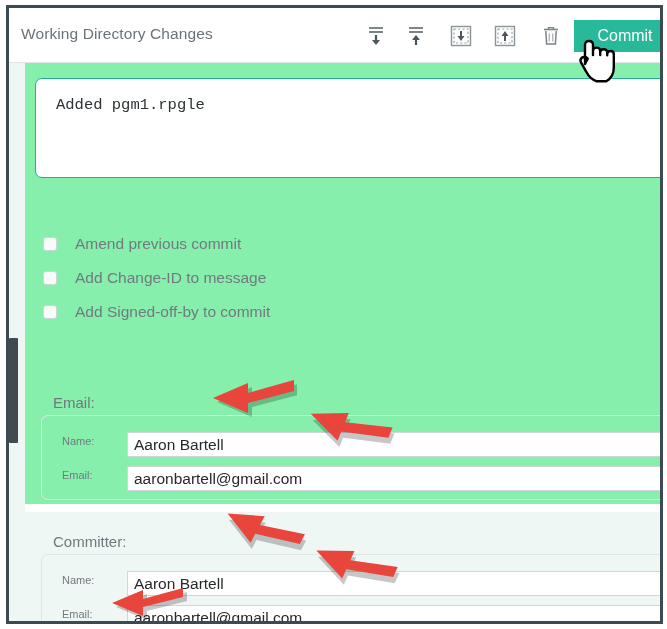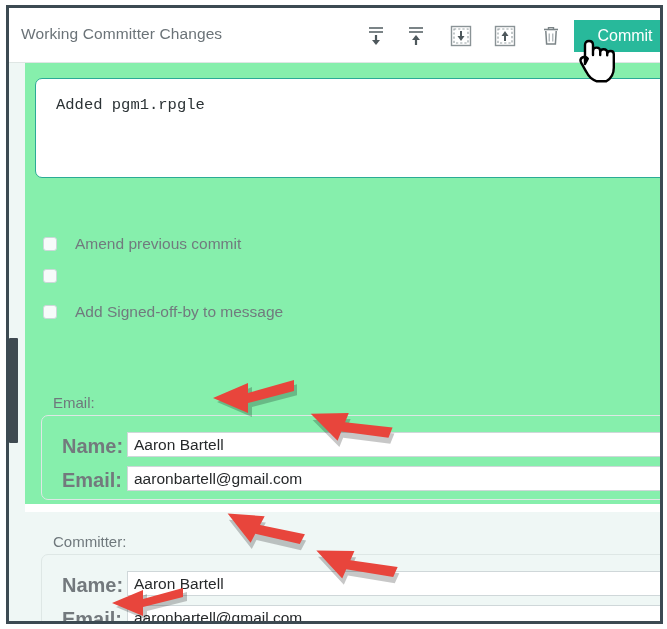--- a/index.html
+++ b/index.html
@@ -153,23 +153,22 @@
   #committer-group { top: 491px; height: 119px; }
 
   .field-row {
     position: absolute;
     left: 0; width: 100%;
     height: 25px;
   }
   .field-label {
     position: absolute;
     left: 20px; top: 3px;
-    font-size: 20px;
+    font-size: 11px;
     color: #73797d;
-    font-weight: bold;
   }
   .field-input {
     position: absolute;
     left: 85px;
     width: 560px;
     height: 25px;
     background: #ffffff;
     border: 1px solid #cfd7d9;
     font-size: 15.5px;
     color: #26292b;
@@ -208,21 +207,21 @@
     background: #ffffff;
   }
 </style>
 </head>
 <body>
 
 <div id="screen">
   <div id="frame">
 
     <div id="header">
-      <div id="header-title">Working Committer Changes</div>
+      <div id="header-title">Working Directory Changes</div>
 
       <div class="tool-btn" id="tb1">
         <svg width="20" height="22" viewBox="0 0 20 22">
           <rect x="3" y="2" width="14" height="2" fill="#7b8487"></rect>
           <rect x="3" y="6" width="14" height="2" fill="#7b8487"></rect>
           <path d="M10 10 L10 18" stroke="#4e585c" stroke-width="2.2" fill="none"></path>
           <path d="M6 15 L10 20 L14 15 Z" fill="#4e585c"></path>
         </svg>
       </div>
       <div class="tool-btn" id="tb2">
@@ -270,24 +269,25 @@
     <div id="body">
 
       <textarea id="commit-message" spellcheck="false" placeholder="Commit message" style="">Added pgm1.rpgle</textarea>
 
       <div class="check-row" id="chk-amend">
         <span class="cb"></span>
         <span class="lbl">Amend previous commit</span>
       </div>
       <div class="check-row" id="chk-change">
         <span class="cb"></span>
+        <span class="lbl">Add Change-ID to message</span>
       </div>
       <div class="check-row" id="chk-signed">
         <span class="cb"></span>
-        <span class="lbl">Add Signed-off-by to message</span>
+        <span class="lbl">Add Signed-off-by to commit</span>
       </div>
 
       <div class="section-label" id="author-label">Email:</div>
       <div class="group-box" id="author-group">
         <div class="field-row" style="top:16px;">
           <span class="field-label">Name:</span>
           <input class="field-input" type="text" value="Aaron Bartell" style="">
         </div>
         <div class="field-row" style="top:50px;">
           <span class="field-label">Email:</span>

